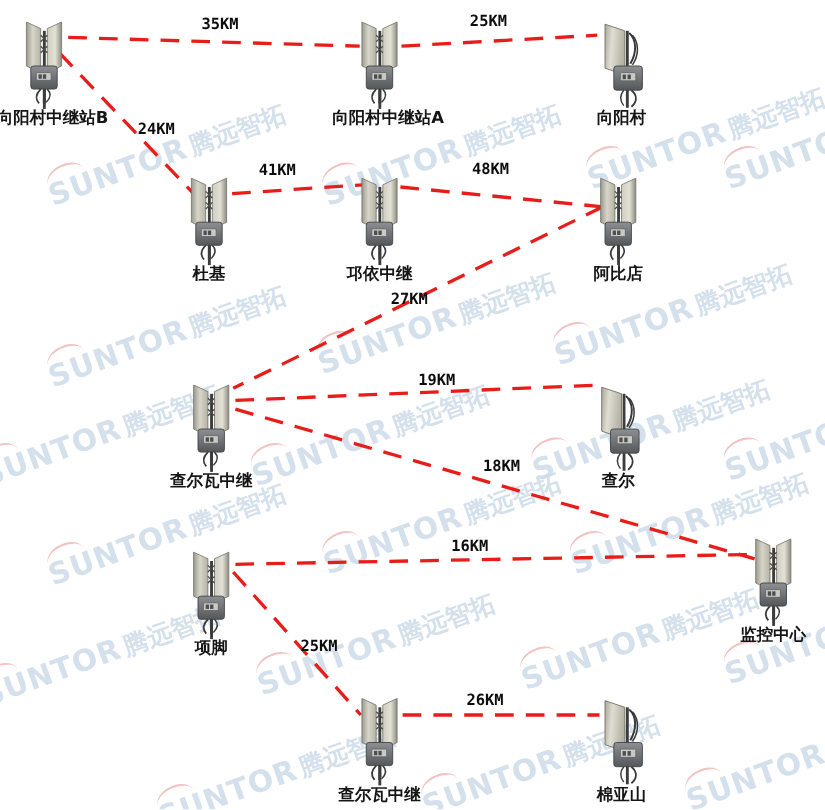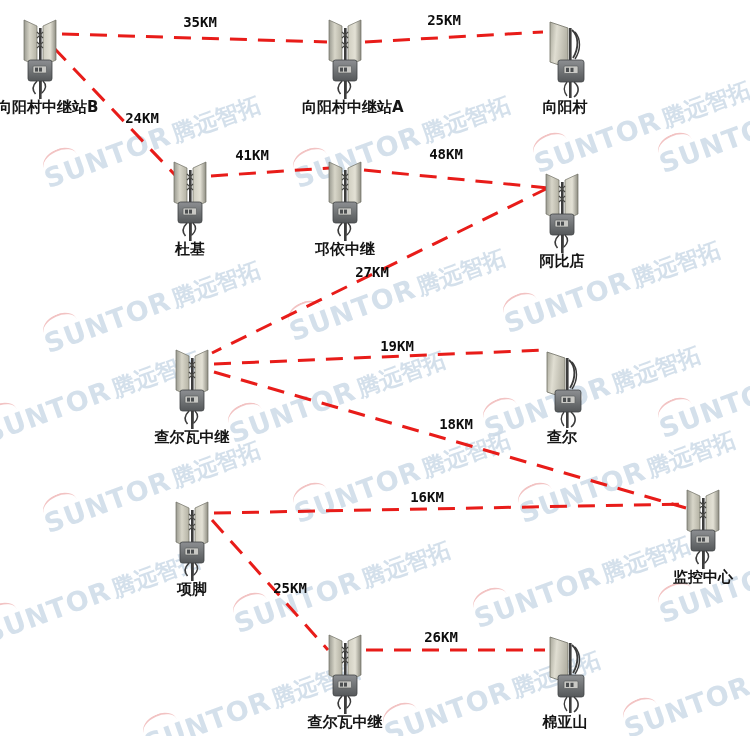--- a/index.html
+++ b/index.html
@@ -338,21 +338,21 @@
     <rect x="36" y="52" width="13.5" height="7" rx="1" fill="#c9c9c5" stroke="#5b5e60" stroke-width="0.7"></rect>
     <rect x="38" y="53.6" width="3" height="4" fill="#4b4e50"></rect>
     <rect x="42" y="53.6" width="3" height="4" fill="#4b4e50"></rect>
 
     <path d="M40,67 C35,72 35,76 38.5,80" stroke="#3a3a3a" stroke-width="1.6" fill="none"></path>
     <path d="M46,67 C50,71 49,75 45,79" stroke="#3a3a3a" stroke-width="1.4" fill="none"></path>
     <rect x="42" y="67" width="2.6" height="18" fill="#3c3c3c"></rect>
   </svg></div>
         <div class="label">邛依中继</div>
       </div>
-      <div class="node" style="left: 562px; top: 168px;">
+      <div class="node" style="left: 562px; top: 156px;">
         <div class="icon-wrap">
   <svg width="86" height="86" viewBox="0 0 86 86">
     <defs>
       <linearGradient id="pnlL" x1="0" y1="0" x2="1" y2="0">
         <stop offset="0%" stop-color="#9a9a90"></stop>
         <stop offset="45%" stop-color="#d8d6c9"></stop>
         <stop offset="100%" stop-color="#b4b2a4"></stop>
       </linearGradient>
       <linearGradient id="pnlR" x1="0" y1="0" x2="1" y2="0">
         <stop offset="0%" stop-color="#cfcdc0"></stop>

